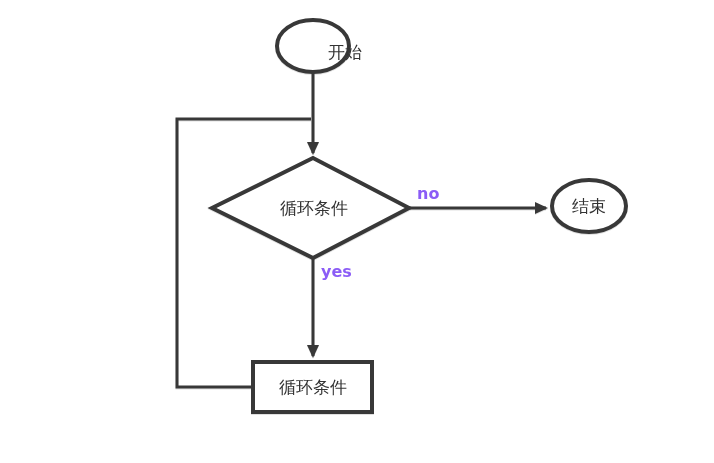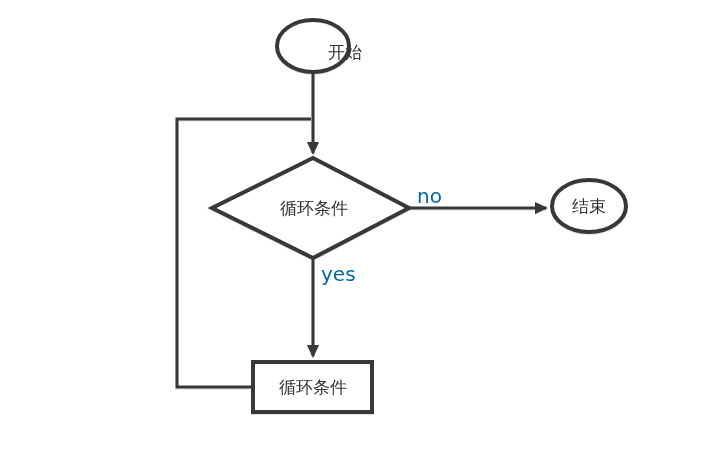--- a/index.html
+++ b/index.html
@@ -34,24 +34,25 @@
   .node-label {
     position: absolute;
     transform: translate(-50%, -50%);
     color: #333333;
     font-size: 17px;
     white-space: nowrap;
     line-height: 1;
   }
   .edge-label {
     position: absolute;
-    color: #0369a1;
-    font-size: 20px;
+    color: #8b5cf6;
+    font-size: 16px;
     white-space: nowrap;
     line-height: 1;
+    font-weight: bold;
   }
   .label-no  { left: 417px; top: 186px; }
   .label-yes { left: 321px; top: 264px; }
   .pos-start     { left: 313px; top: 52px; margin-left: 32px; }
   .pos-condition { left: 314px; top: 208px; }
   .pos-end       { left: 589px; top: 206px; }
   .pos-operation { left: 313px; top: 387px; }
 </style>
 </head>
 <body>

